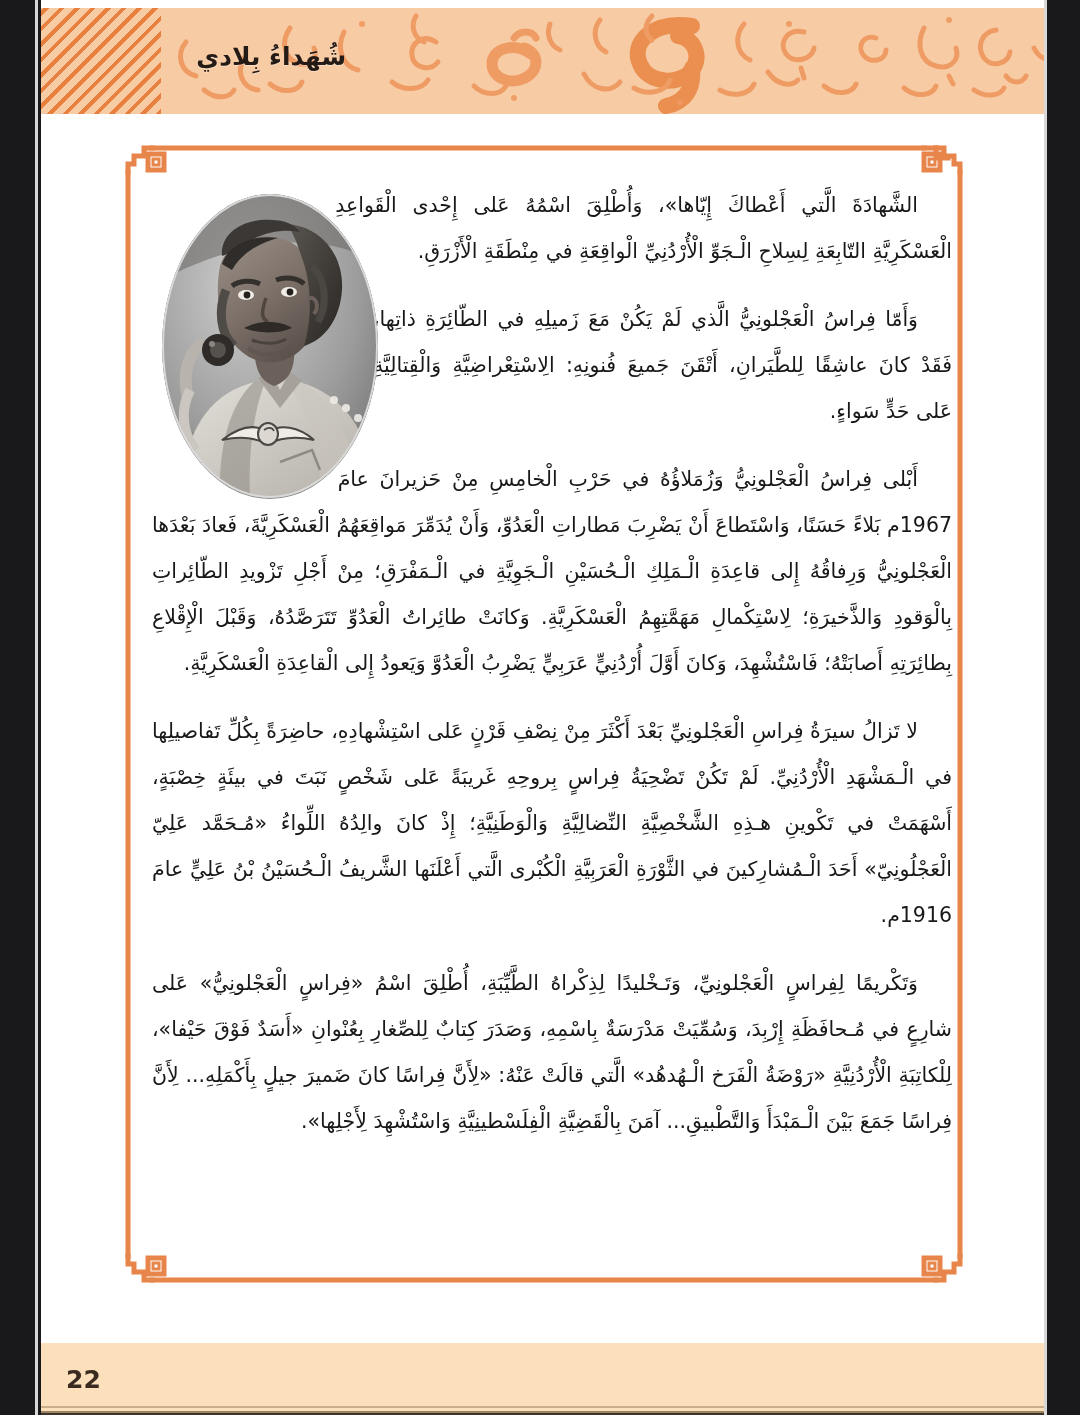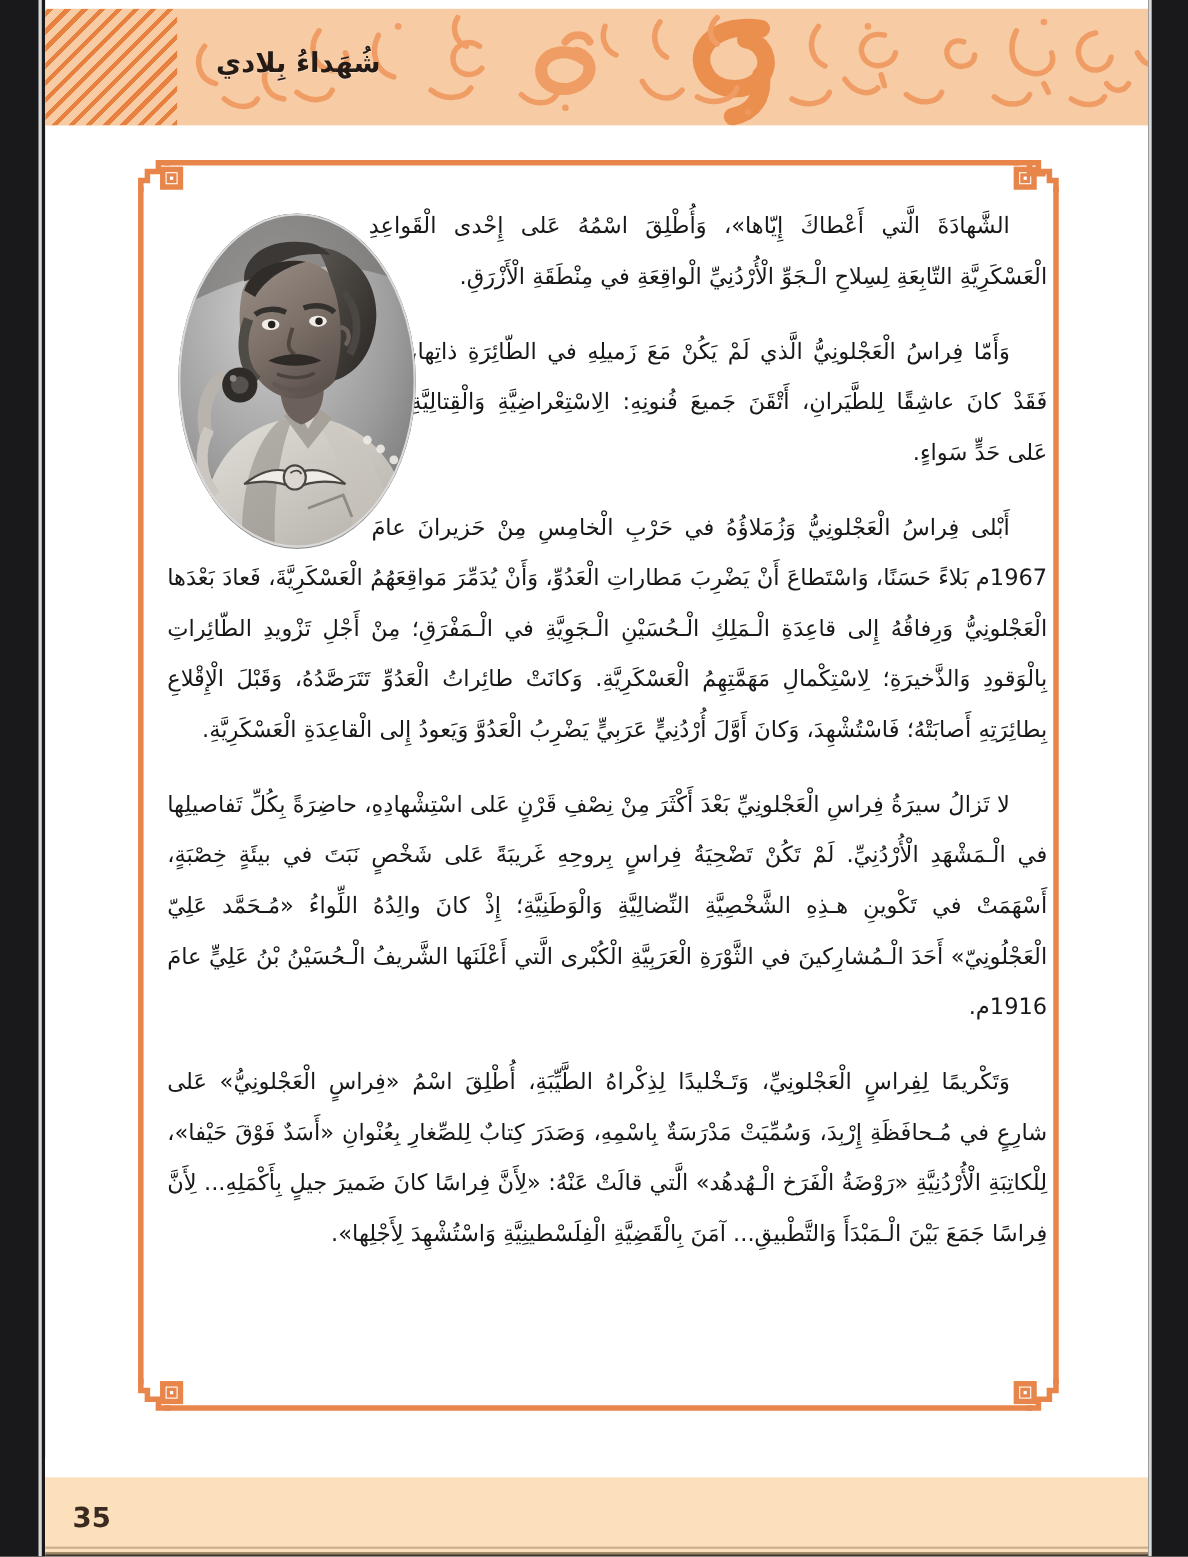--- a/index.html
+++ b/index.html
@@ -295,20 +295,20 @@
 
       <p class="para">الشَّهادَةَ الَّتي أَعْطاكَ إِيّاها»، وَأُطْلِقَ اسْمُهُ عَلى إِحْدى الْقَواعِدِ الْعَسْكَرِيَّةِ التّابِعَةِ لِسِلاحِ الْـجَوِّ الْأُرْدُنِيِّ الْواقِعَةِ في مِنْطَقَةِ الْأَزْرَقِ.</p>
       <p class="para">وَأَمّا فِراسُ الْعَجْلونِيُّ الَّذي لَمْ يَكُنْ مَعَ زَميلِهِ في الطّائِرَةِ ذاتِها، فَقَدْ كانَ عاشِقًا لِلطَّيَرانِ، أَتْقَنَ جَميعَ فُنونِهِ: الِاسْتِعْراضِيَّةِ وَالْقِتالِيَّةِ عَلى حَدٍّ سَواءٍ.</p>
       <p class="para">أَبْلى فِراسُ الْعَجْلونِيُّ وَزُمَلاؤُهُ في حَرْبِ الْخامِسِ مِنْ حَزيرانَ عامَ 1967م بَلاءً حَسَنًا، وَاسْتَطاعَ أَنْ يَضْرِبَ مَطاراتِ الْعَدُوِّ، وَأَنْ يُدَمِّرَ مَواقِعَهُمُ الْعَسْكَرِيَّةَ، فَعادَ بَعْدَها الْعَجْلونِيُّ وَرِفاقُهُ إِلى قاعِدَةِ الْـمَلِكِ الْـحُسَيْنِ الْـجَوِيَّةِ في الْـمَفْرَقِ؛ مِنْ أَجْلِ تَزْويدِ الطّائِراتِ بِالْوَقودِ وَالذَّخيرَةِ؛ لِاسْتِكْمالِ مَهَمَّتِهِمُ الْعَسْكَرِيَّةِ. وَكانَتْ طائِراتُ الْعَدُوِّ تَتَرَصَّدُهُ، وَقَبْلَ الْإِقْلاعِ بِطائِرَتِهِ أَصابَتْهُ؛ فَاسْتُشْهِدَ، وَكانَ أَوَّلَ أُرْدُنِيٍّ عَرَبِيٍّ يَضْرِبُ الْعَدُوَّ وَيَعودُ إِلى الْقاعِدَةِ الْعَسْكَرِيَّةِ.</p>
       <p class="para">لا تَزالُ سيرَةُ فِراسِ الْعَجْلونِيِّ بَعْدَ أَكْثَرَ مِنْ نِصْفِ قَرْنٍ عَلى اسْتِشْهادِهِ، حاضِرَةً بِكُلِّ تَفاصيلِها في الْـمَشْهَدِ الْأُرْدُنِيِّ. لَمْ تَكُنْ تَضْحِيَةُ فِراسٍ بِروحِهِ غَريبَةً عَلى شَخْصٍ نَبَتَ في بيئَةٍ خِصْبَةٍ، أَسْهَمَتْ في تَكْوينِ هـذِهِ الشَّخْصِيَّةِ النِّضالِيَّةِ وَالْوَطَنِيَّةِ؛ إِذْ كانَ والِدُهُ اللِّواءُ «مُـحَمَّد عَلِيّ الْعَجْلُونِيّ» أَحَدَ الْـمُشارِكينَ في الثَّوْرَةِ الْعَرَبِيَّةِ الْكُبْرى الَّتي أَعْلَنَها الشَّريفُ الْـحُسَيْنُ بْنُ عَلِيٍّ عامَ 1916م.</p>
       <p class="para last">وَتَكْريمًا لِفِراسٍ الْعَجْلونِيِّ، وَتَـخْليدًا لِذِكْراهُ الطَّيِّبَةِ، أُطْلِقَ اسْمُ «فِراسٍ الْعَجْلونِيُّ» عَلى شارِعٍ في مُـحافَظَةِ إِرْبِدَ، وَسُمِّيَتْ مَدْرَسَةٌ بِاسْمِهِ، وَصَدَرَ كِتابٌ لِلصِّغارِ بِعُنْوانِ «أَسَدٌ فَوْقَ حَيْفا»، لِلْكاتِبَةِ الْأُرْدُنِيَّةِ «رَوْضَةُ الْفَرَخ الْـهُدهُد» الَّتي قالَتْ عَنْهُ: «لِأَنَّ فِراسًا كانَ ضَميرَ جيلٍ بِأَكْمَلِهِ... لِأَنَّ فِراسًا جَمَعَ بَيْنَ الْـمَبْدَأَ وَالتَّطْبيقِ... آمَنَ بِالْقَضِيَّةِ الْفِلَسْطينِيَّةِ وَاسْتُشْهِدَ لِأَجْلِها».</p>
     </div>
 
     <div class="footer-gap"></div>
     <div class="footer">
-      <div class="page-number">35</div>
+      <div class="page-number">22</div>
       <div class="rule1"></div>
       <div class="rule2"></div>
       <div class="rule3"></div>
     </div>
 
   </div>
 </div>
 
 </body></html>

